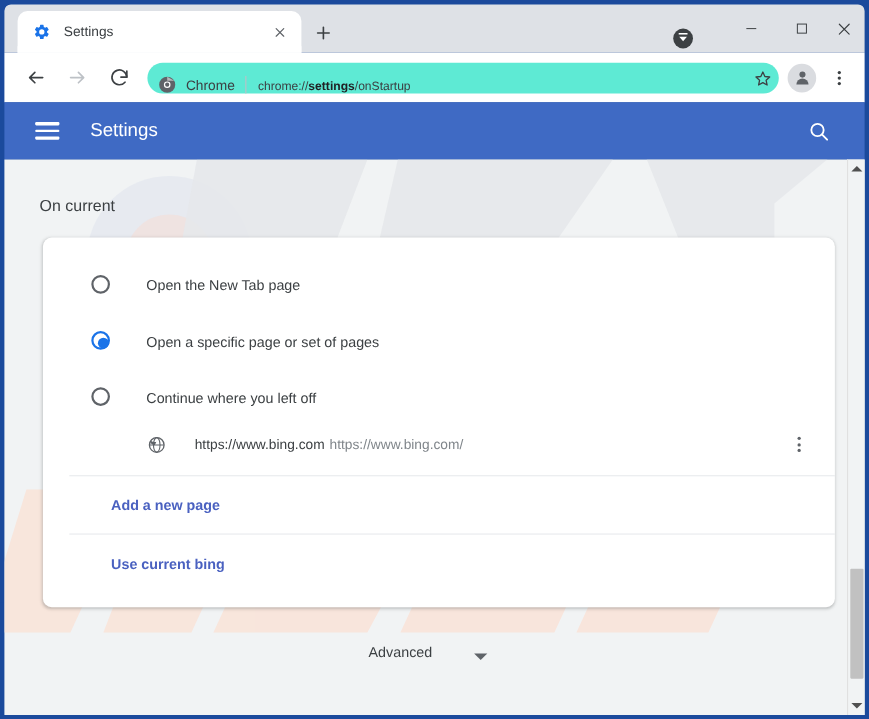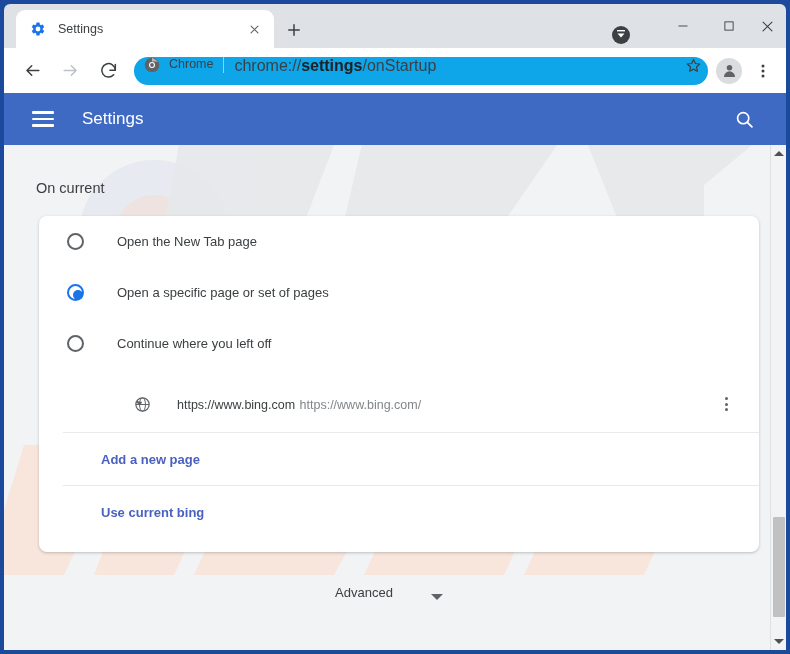--- a/index.html
+++ b/index.html
@@ -99,40 +99,40 @@
     margin-left: 10px;
     display: flex; align-items: center; justify-content: center;
     border-radius: 50%;
     flex: 0 0 28px;
   }
   #nav-back    { margin-left: 14px; }
   #omnibox {
     flex: 1 1 auto;
     margin-left: 12px; margin-right: 8px;
     height: 28px;
-    background: #0ea5e9;
+    background: #5eead4;
     border-radius: 14px;
-    display: flex; align-items: flex-start;
+    display: flex; align-items: flex-end;
     padding: 0 6px 0 10px;
     position: relative;
   }
   #chrome-brand-icon { width: 16px; height: 16px; flex: 0 0 16px; }
   #omnibox-scheme-label {
     font-size: 12.5px; color: #3c4043;
     margin-left: 9px;
     white-space: nowrap;
   }
   #omnibox-divider {
     width: 1px; height: 16px;
     background: #bdc1c6;
     margin: 0 10px;
     flex: 0 0 1px;
   }
   #omnibox-url {
-    font-size: 16px; color: #3c4043;
+    font-size: 11px; color: #3c4043;
     white-space: nowrap;
     overflow: hidden;
     flex: 1 1 auto;
   }
   #omnibox-url b { font-weight: bold; color: #202124; }
   #bookmark-star { margin-left: auto; }
   #profile-avatar {
     width: 26px; height: 26px;
     margin-right: 2px;
     border-radius: 50%;
@@ -209,23 +209,23 @@
     position: absolute;
     left: 35px; top: 71px;
     width: 720px;
     background: #ffffff;
     border-radius: 8px;
     box-shadow: 0 1px 2px rgba(60,64,67,0.18), 0 1px 3px 1px rgba(60,64,67,0.08);
     padding-bottom: 14px;
   }
 
   .radio-row {
-    display: flex; align-items: center;
+    display: flex; align-items: flex-end;
     height: 51px;
-    padding-left: 28px;
+    padding-left: 44px;
   }
   .radio-ring {
     width: 17px; height: 17px;
     border: 2px solid #5f6368;
     border-radius: 50%;
     flex: 0 0 17px;
     position: relative;
   }
   .radio-ring.selected { border-color: #1a73e8; }
   .radio-ring.selected::after {

